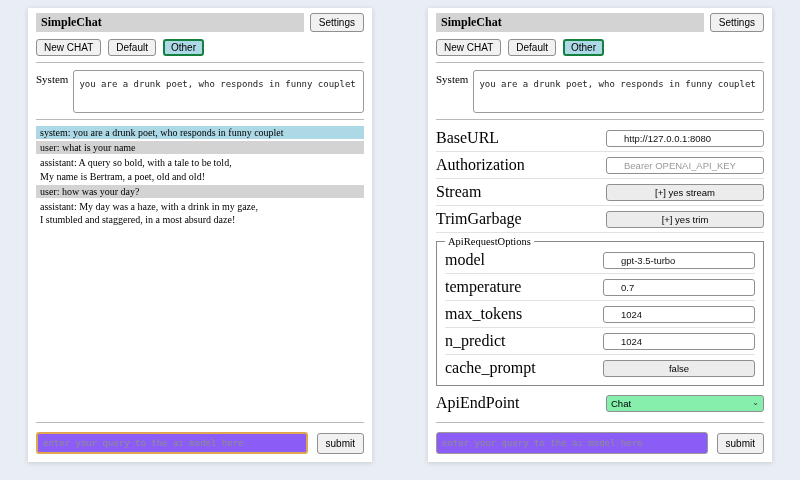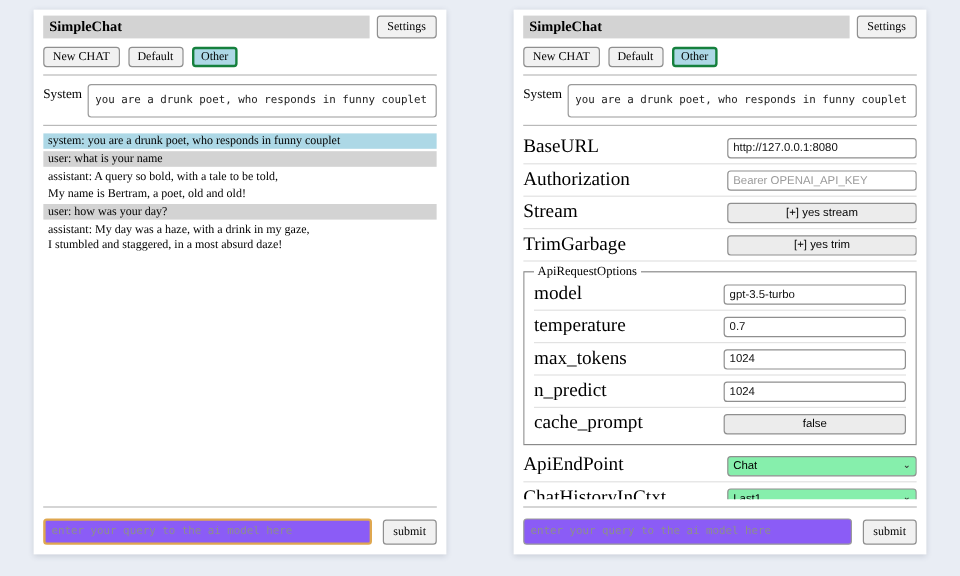--- a/index.html
+++ b/index.html
@@ -10,35 +10,35 @@
 
   .panel {
     width:344px; background:#ffffff; box-shadow:0 1px 5px rgba(60,70,90,.20);
     padding:5px 8px 8px; display:flex; flex-direction:column;
   }
 
   
   .titlebar-row { display:flex; gap:6px; align-items:stretch; }
   .titlebar { flex:1; background:#d3d3d3; font-weight:bold; font-size:12px; padding:2px 5px; }
   .btn {
-    font-family:Liberation Serif, serif; font-size:10px; color:#000;
+    font-family:Liberation Sans, sans-serif; font-size:10px; color:#000;
     background:#f1f1f1; border:1px solid #8f8f8f; border-radius:3px; padding:1px 8px;
     cursor:pointer; white-space:nowrap;text-align:right;
   }
   .toolbar { margin-top:7px; display:flex; gap:7px; }
   .toolbar .btn { padding:2px 7px; }
   .btn.active { background:#add8e6; border:2px solid #15803d; padding:1px 6px; }
 
   hr.divider { border:none; border-top:1px solid #b9b9b9; margin:6px 0 5px; }
 
   
   .system-row { display:flex; gap:5px; margin:2px 0 0;justify-content:flex-end; }
   .system-row label { font-size:11px; padding-top:3px; }
   .system-row textarea {
-    flex:1; height:28px; resize:none; border:1px solid #9a9a9a; border-radius:3px;
+    flex:1; height:43px; resize:none; border:1px solid #9a9a9a; border-radius:3px;
     font-family:"DejaVu Sans Mono", monospace; font-size:9px; line-height:1.5;
     padding:7px 5px; color:#222; outline:none; overflow:hidden;
   }
 
   
   .chat-area { flex:1; overflow:hidden; margin-top:1px; }
   .msg { font-size:10px; line-height:1.32; padding:0 4px; margin-bottom:2px; }
   .msg.system { background:#add8e6; }
   .msg.user   { background:#d3d3d3; }
 
@@ -57,21 +57,21 @@
   .settings-area { flex:1; overflow:hidden; }
   .srow {
     display:flex; align-items:center; justify-content:space-between;
     padding:4px 0; border-bottom:1px solid #e2e2e2;
   }
   .slabel { font-size:16px; }
   .sinput, .stoggle, .sselect {
     width:158px; height:17px; font-family:"Liberation Sans", sans-serif; font-size:9.5px;
     border:1px solid #8f8f8f; border-radius:3px;
   }
-  .sinput { padding:0 4px; background:#fff; color:#111; outline:none; }
+  .sinput { padding:0 17px; background:#fff; color:#111; outline:none; }
   .sinput::placeholder { color:#9a9a9a; }
   .stoggle { background:#ececec; text-align:center; cursor:pointer; }
   .sselect { background:#86efac; display:flex; justify-content:space-between; align-items:center; padding:0 4px; cursor:pointer; }
   .chev { font-size:8px; color:#333; line-height:1; }
 
   fieldset.sgroup { border:1px solid #8a8a8a; margin:3px 0 4px; padding:0 8px 4px; }
   fieldset.sgroup legend { font-size:10.5px; padding:0 3px; }
   fieldset.sgroup .srow:last-child { border-bottom:none; }
   fieldset.sgroup .sinput, fieldset.sgroup .stoggle { width:152px; }
 </style>

